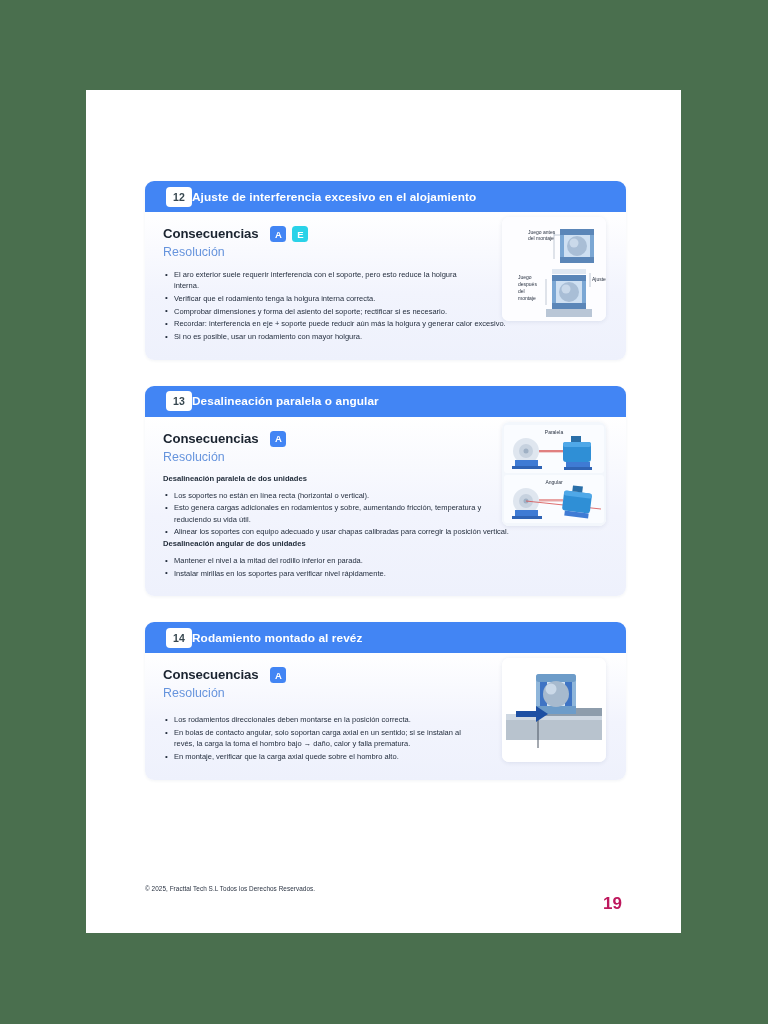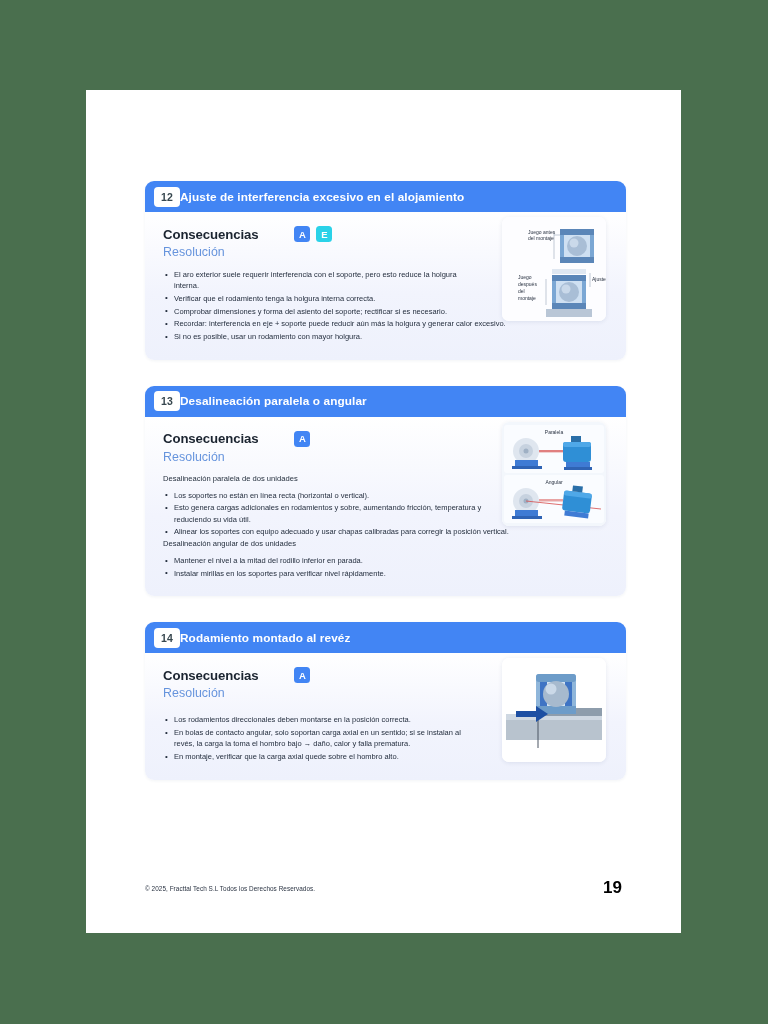--- a/index.html
+++ b/index.html
@@ -37,21 +37,21 @@
     overflow: hidden;
     margin-bottom: 26px;
     box-shadow: 0 1px 3px rgba(40,60,110,0.06);
   }
 
   .card-header {
     background: #4285f4;
     height: 31px;
     display: flex;
     align-items: center;
-    padding-left: 9px;
+    padding-left: 21px;
   }
 
   .card-number {
     width: 26px;
     height: 20px;
     background: #ffffff;
     border-radius: 4px;
     display: flex;
     align-items: center;
     justify-content: center;
@@ -75,22 +75,22 @@
     min-height: 60px;
   }
 
   .body-text {
     width: 320px;
   }
 
   
   .heading-row {
     display: flex;
-    align-items: center;
-    gap: 24px;
+    align-items: flex-start;
+    gap: 0;
     margin-bottom: 3px;
   }
 
   .consecuencias {
     font-size: 13.2px;
     font-weight: 700;
     color: #1b2430;
     letter-spacing: -0.1px;
   }
 
@@ -118,21 +118,21 @@
   .resolucion {
     font-size: 12.4px;
     font-weight: 500;
     color: #6694dd;
     margin-bottom: 10px;
     letter-spacing: 0.05px;
   }
 
   .subhead {
     font-size: 7.6px;
-    font-weight: 400;
+    font-weight: 700;
     color: #1f2a38;
     margin: 0 0 7px 0;
   }
 
   
   ul.bullets {
     list-style: none;
     padding: 0;
   }
 
@@ -181,24 +181,24 @@
 
   .copyright {
     font-size: 6.4px;
     color: #2a3342;
     letter-spacing: 0.05px;
   }
 
   .page-number {
     font-size: 17px;
     font-weight: 600;
-    color: #000000;
+    color: #be185d;
     line-height: 1;
     position: relative;
-    top: 4px;
+    top: 20px;
   }
 </style>
 </head>
 <body>
 
 <div class="page">
   <div class="content">
 
     <div class="card">
       <div class="card-header">

